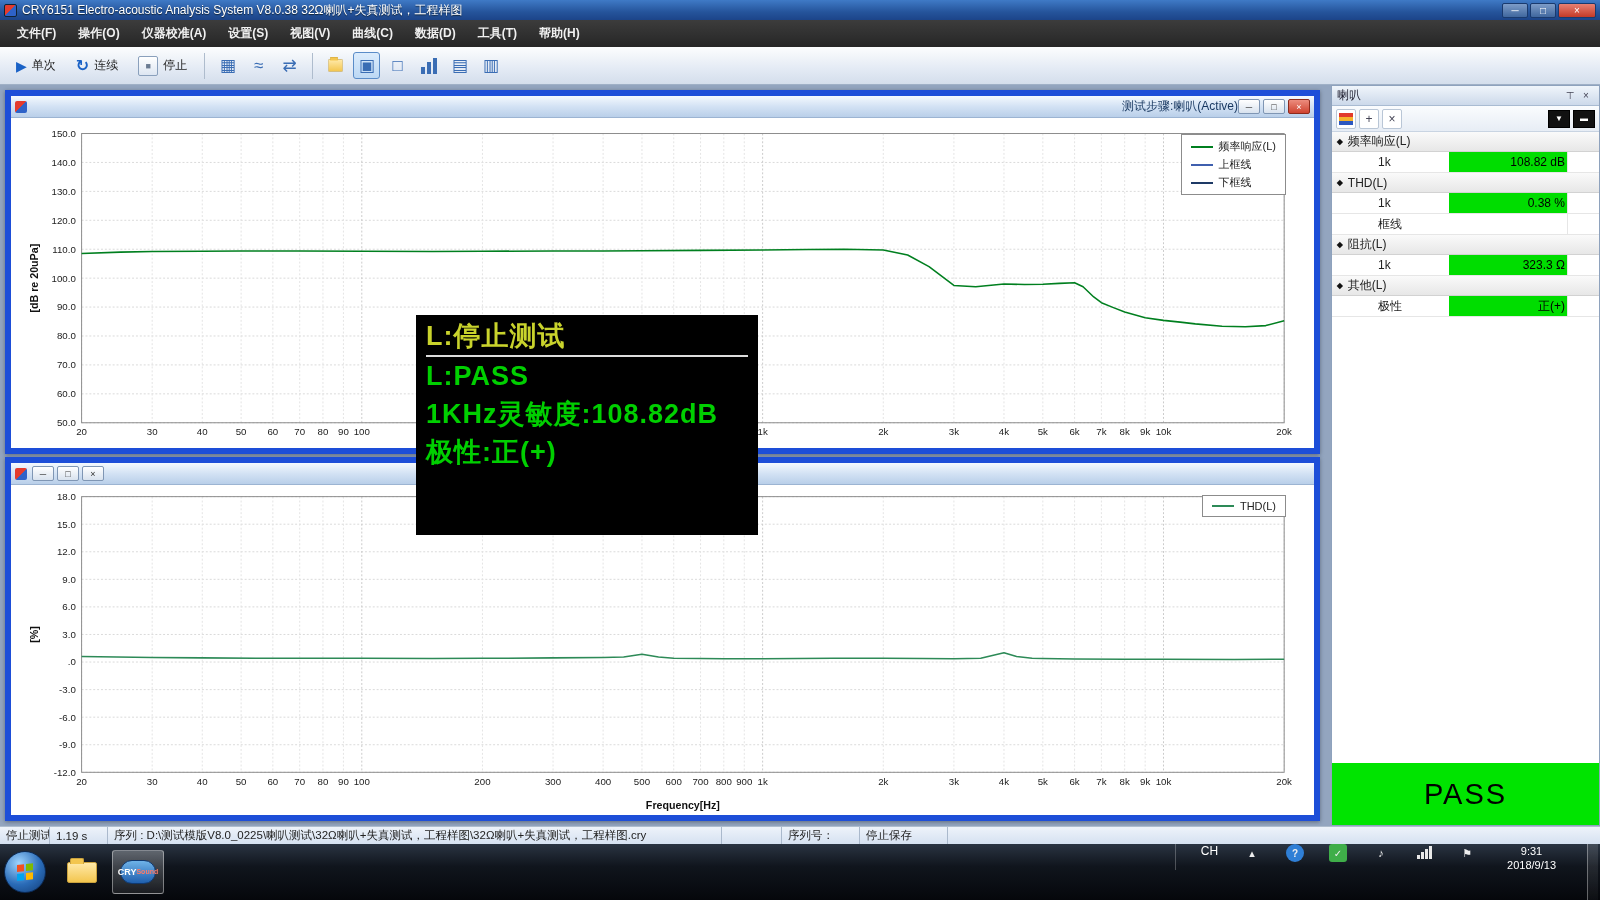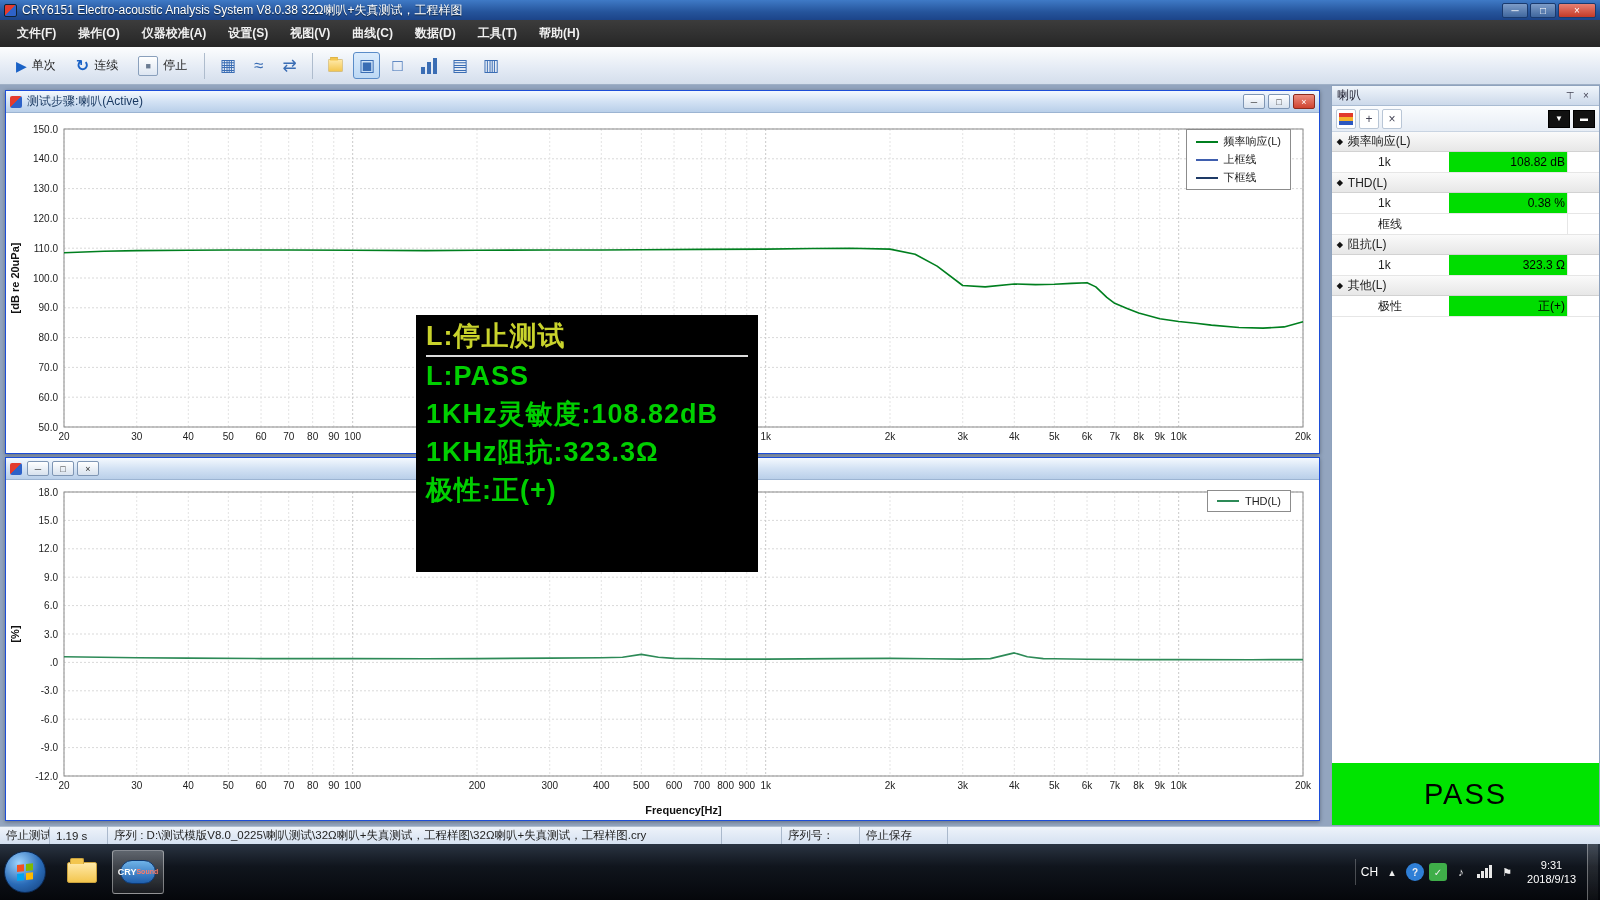--- a/index.html
+++ b/index.html
@@ -43,22 +43,22 @@
     background:linear-gradient(#fff,#dde6f2); display:flex;align-items:center;justify-content:center;
     color:#6b7c92; font-size:9px;}
   .tb-label{ color:#222;}
   .tb-sep{ width:1px; height:26px; background:#aebccd; margin:0 5px;}
   .tb-btn{ width:27px;height:27px; display:flex;align-items:center;justify-content:center;
     border:1px solid transparent; border-radius:3px; font-size:17px; color:#3a6db4;}
   .tb-btn.selected{ border:1px solid #5a8cc8; background:linear-gradient(#dcecfc,#bcd8f4); }
   .tb-btn .bars{ display:flex; align-items:flex-end; gap:2px; height:16px;}
   .tb-btn .bars i{ width:4px; background:#3a6db4; display:block;}
   
-  .child-window{ position:absolute; border:1px solid #1d4ed8; background:#84cc16;
-    box-shadow:0 1px 4px rgba(0,0,0,.35);}
+  .child-window{ position:absolute; border:6px solid #1d4ed8; background:#84cc16;
+    box-shadow:0 1px 4px rgba(0,0,0,.35);text-align:right;}
   .cw-titlebar{ height:22px; display:flex; align-items:center; padding:0 4px;
     background:linear-gradient(#f4f9fe,#d3e2f4 50%,#b9cfe9);
     border-bottom:1px solid #9cb4d2; color:#16365f; font-size:12px;}
   .cw-icon{ width:12px;height:12px;border-radius:2px;margin-right:5px;
     background:linear-gradient(135deg,#e33b2e 0 50%,#2e62c8 50% 100%);}
   .cw-title{ flex:1;}
   .cw-controls{ display:flex; gap:3px;}
   .cw-btn{ width:22px;height:15px; display:flex;align-items:center;justify-content:center;
     font-size:9px; color:#333; border:1px solid #7f96b4; border-radius:2px;
     background:linear-gradient(#fff,#d8e2ee);}
@@ -68,21 +68,21 @@
   svg text{ font-family:"Liberation Sans","DejaVu Sans",sans-serif;}
   
   .legend{ position:absolute; background:#fff; border:1px solid #8c8c8c; padding:4px 9px;
     font-size:11px; color:#222; display:flex; flex-direction:column; gap:3px;}
   .legend1{ right:28px; top:16px;}
   .legend2{ right:28px; top:10px;}
   .lg-row{ display:flex; align-items:center; gap:6px;}
   .lg-sample{ width:22px; height:2px; display:inline-block; background:#007f1f;}
   
   #overlay{
-    position:absolute; left:416px; top:315px; width:342px; height:257px;
+    position:absolute; left:416px; top:315px; width:342px; height:220px;
     background:#000; z-index:60; padding:2px 10px 0 10px; overflow:hidden;
     font-weight:bold; letter-spacing:1px;
   }
   .ov-line{ font-size:27px; line-height:38px; white-space:nowrap;}
   .ov-l1{ color:#c9d32c; border-bottom:2px solid #dcdcdc;}
   .ov-g{ color:#00cf00;}
   
   #side-panel{
     position:absolute; left:1331px; top:85px; width:269px; height:741px;
     background:#fff; border:1px solid #8ea2bd;
@@ -138,21 +138,21 @@
   .tb-app.active{ background:linear-gradient(rgba(255,255,255,.28),rgba(255,255,255,.08));
     border:1px solid rgba(255,255,255,.4);}
   .folder{ width:30px;height:21px; background:linear-gradient(#ffe9a8,#f3c64f);
     border:1px solid #caa23e; border-radius:2px; position:relative;}
   .folder:before{ content:""; position:absolute; top:-5px; left:2px; width:12px; height:5px;
     background:#f3c64f; border:1px solid #caa23e; border-bottom:none; border-radius:2px 2px 0 0;}
   .cry{ width:36px;height:24px; background:linear-gradient(#6fb3e8,#1f5fae);
     border-radius:15px; border:1px solid #10386e; display:flex; flex-direction:row;
     align-items:center; justify-content:center; color:#fff; font-size:9px; font-weight:bold; line-height:10px;}
   .cry .sub{ color:#ff7a66; font-size:7px; font-weight:bold;}
-  #tray{ margin-left:auto; display:flex; align-items:center; gap:5px; padding-right:2px; height:100%;}
+  #tray{ margin-left:auto; display:flex; gap:25px; padding-right:2px; height:100%;}
   .tray-div{ width:1px; height:26px; background:rgba(255,255,255,.25);}
   .tray-txt{ color:#fff; font-size:12px;}
   .tray-ic{ width:18px;height:18px; display:flex; align-items:center; justify-content:center;
     color:#eee; font-size:11px;}
   .tray-ic.help{ background:#2f7fd6; border-radius:50%; font-size:10px; font-weight:bold;}
   .tray-ic.shield{ background:#3fae49; border-radius:3px; font-size:10px;}
   .net{ display:flex; align-items:flex-end; gap:1px; height:12px;}
   .net i{ width:3px; background:#e8e8e8; display:block;}
   .clock{ color:#fff; font-size:11px; line-height:14px; text-align:center; padding:0 6px;}
   .show-desktop{ width:11px; height:100%; border-left:1px solid rgba(255,255,255,.35);
@@ -446,21 +446,20 @@
           <span>THD(L)</span>
         </span>
       </div>
     </div>
   </div>
 
   <div id="overlay">
     <div class="ov-line ov-l1">L:停止测试</div>
     <div class="ov-line ov-g">L:PASS</div>
     <div class="ov-line ov-g">1KHz灵敏度:108.82dB</div>
-    <div class="ov-line ov-g">1KHz阻抗:323.3Ω</div>
     <div class="ov-line ov-g">极性:正(+)</div>
   </div>
 
   <div id="side-panel">
     <div class="sp-header">
       <span class="sp-title">喇叭</span>
       <span class="sp-hbtn">⊤</span>
       <span class="sp-hbtn">×</span>
     </div>
     <div class="sp-toolbar">

